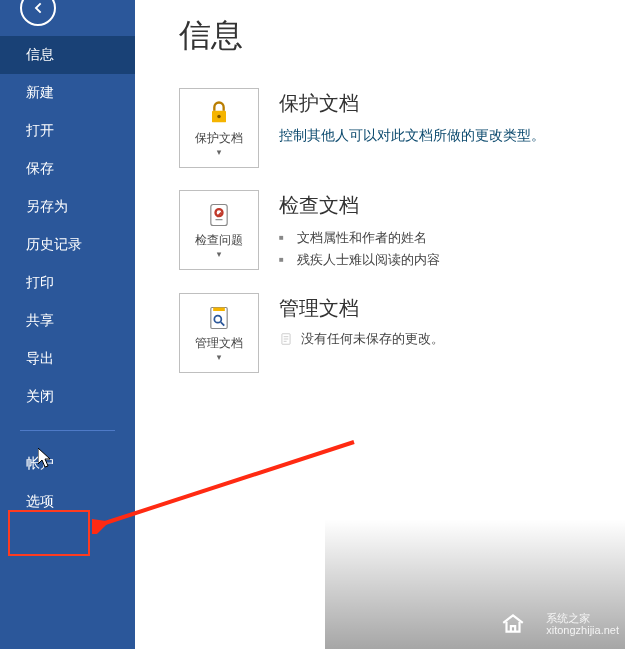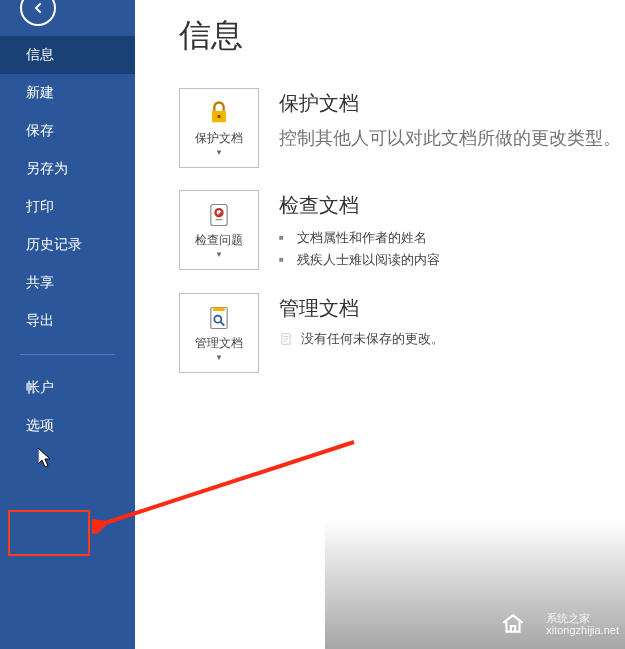--- a/index.html
+++ b/index.html
@@ -85,22 +85,22 @@
     color: #666;
     margin-top: 2px;
   }
   .section-body { flex: 1; padding-top: 2px; }
   .section-title {
     font-size: 20px;
     color: #333;
     margin-bottom: 8px;
   }
   .section-desc {
-    font-size: 18px;
-    color: #737373;
+    font-size: 14px;
+    color: #0c4a6e;
     line-height: 1.5;
   }
   .bullet-list {
     list-style: none;
     padding: 0;
     margin-top: 0;
   }
   .bullet-list li {
     font-size: 13px;
     color: #444;
@@ -171,26 +171,28 @@
 
 <div class="sidebar">
   <div class="back-circle">
     <svg viewBox="0 0 24 24">
         <path d="M15 4l-8 8 8 8 2-2-6-6 6-6z"></path>
       </svg>
   </div>
 
   <div class="nav-item selected"><span>信息</span></div>
   <div class="nav-item"><span>新建</span></div>
+  <div class="nav-item"><span>打开</span></div>
   <div class="nav-item"><span>保存</span></div>
   <div class="nav-item"><span>另存为</span></div>
+  <div class="nav-item"><span>历史记录</span></div>
   <div class="nav-item"><span>打印</span></div>
-  <div class="nav-item"><span>历史记录</span></div>
   <div class="nav-item"><span>共享</span></div>
   <div class="nav-item"><span>导出</span></div>
+  <div class="nav-item"><span>关闭</span></div>
 
   <div class="nav-sep"></div>
 
   <div class="nav-item"><span>帐户</span></div>
   <div class="nav-item"><span>选项</span></div>
 </div>
 
 <div class="content">
   <div class="page-title">信息</div>
 

